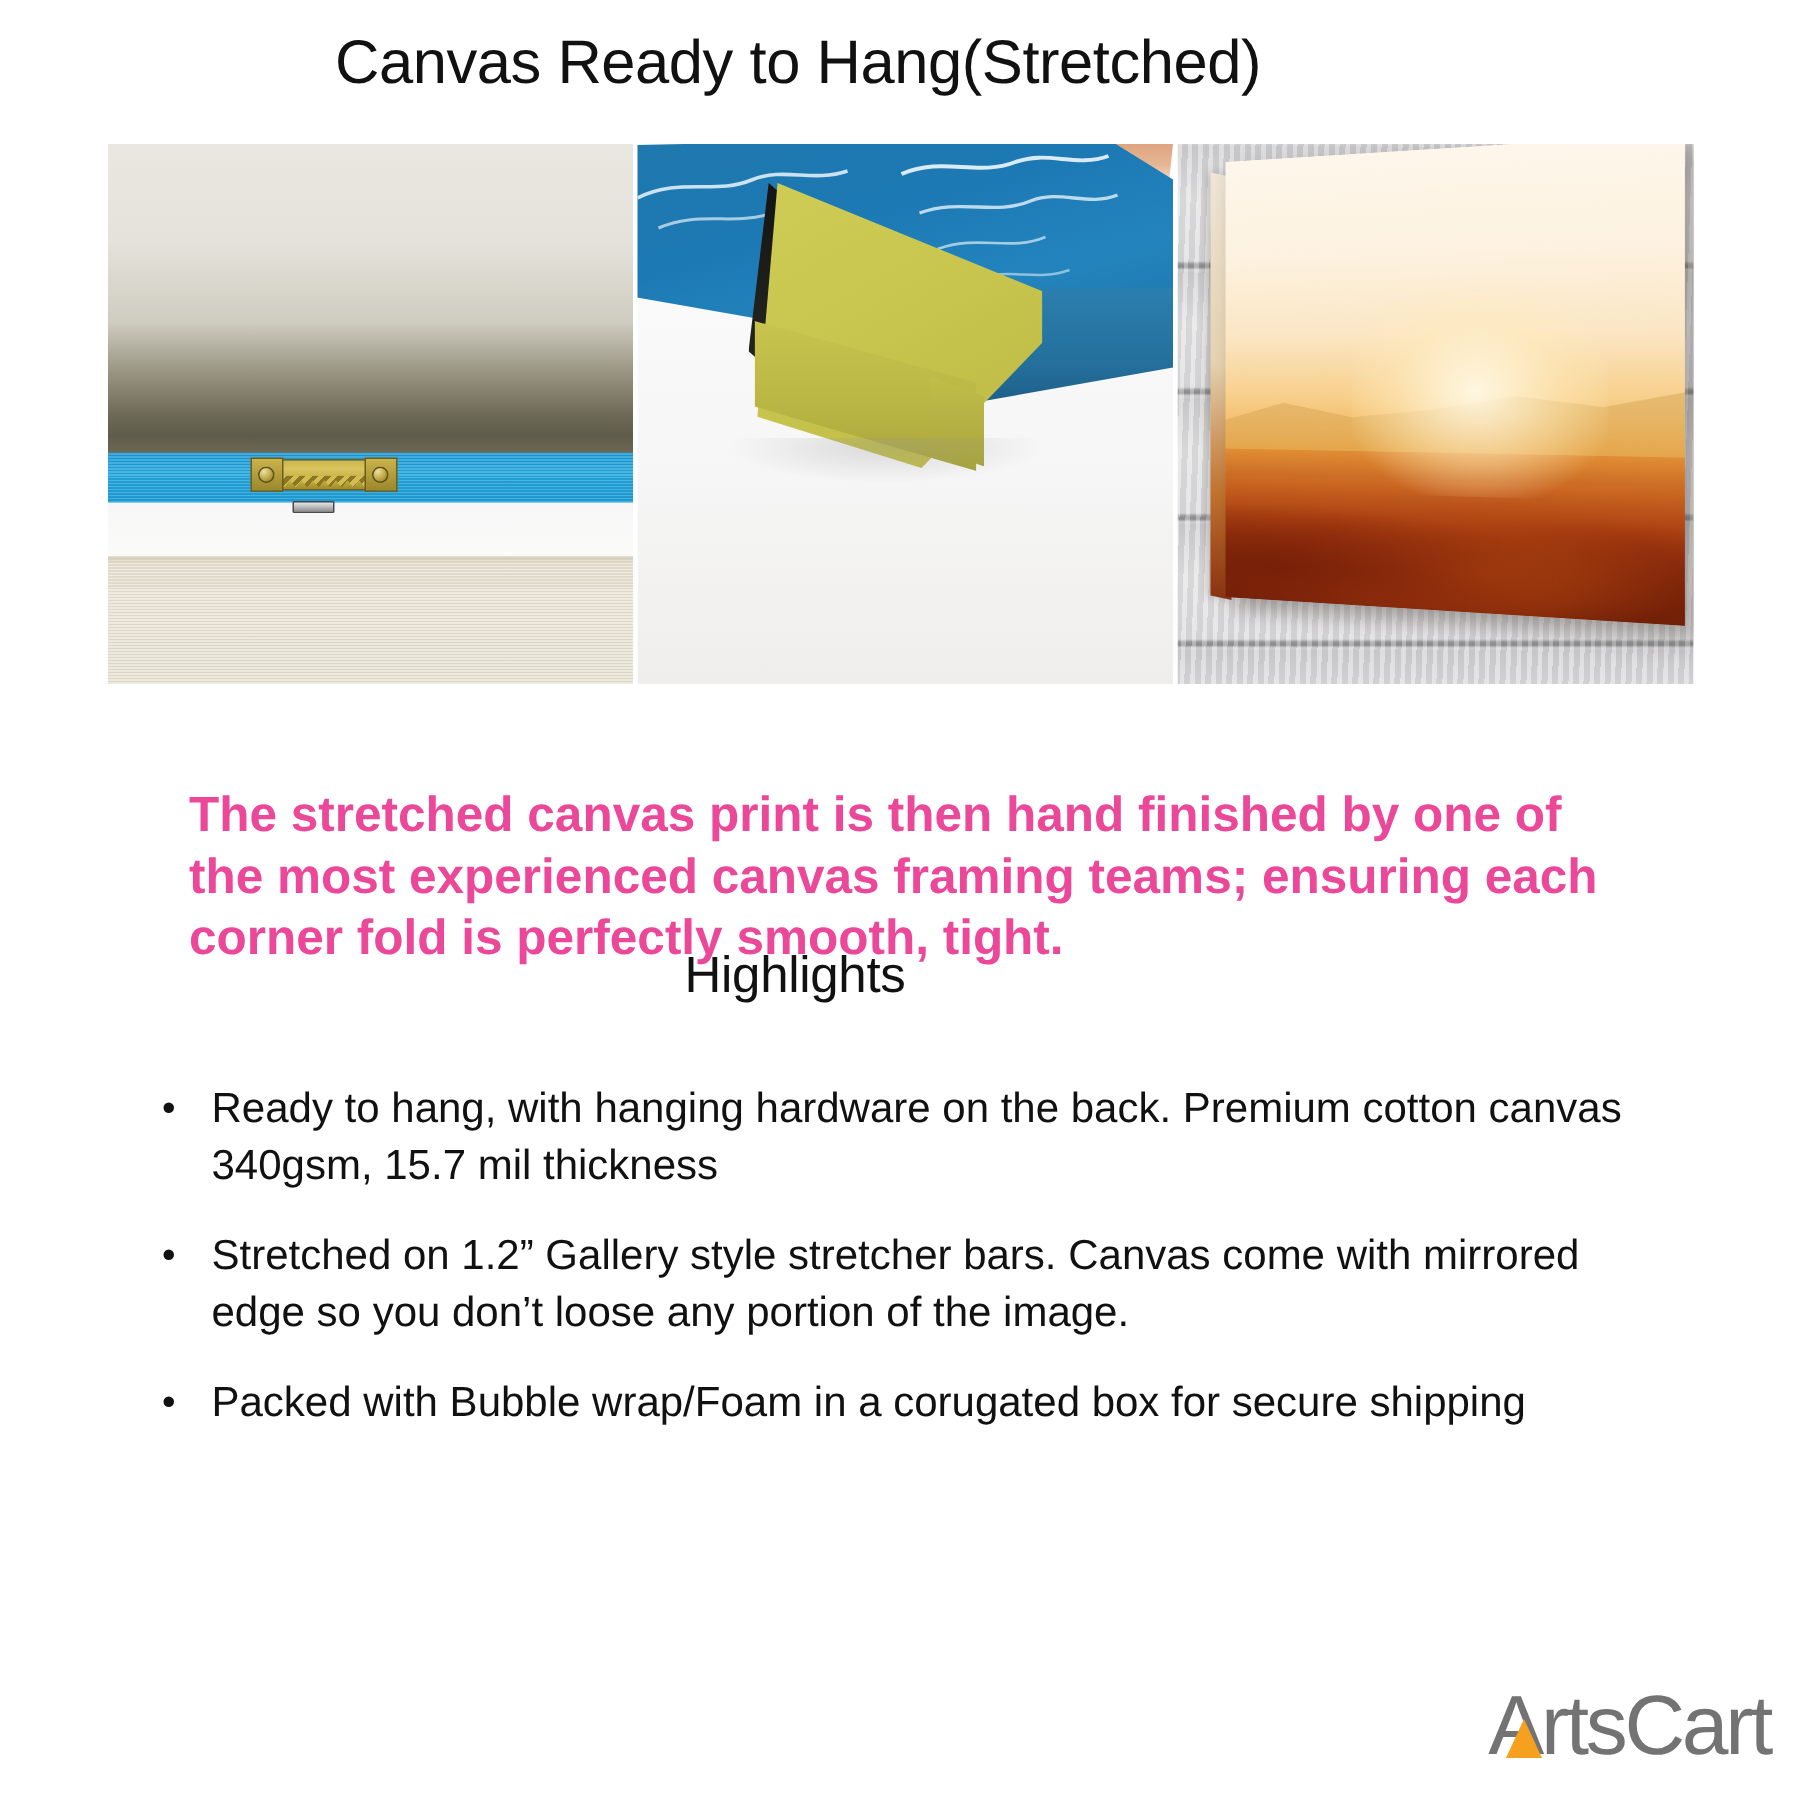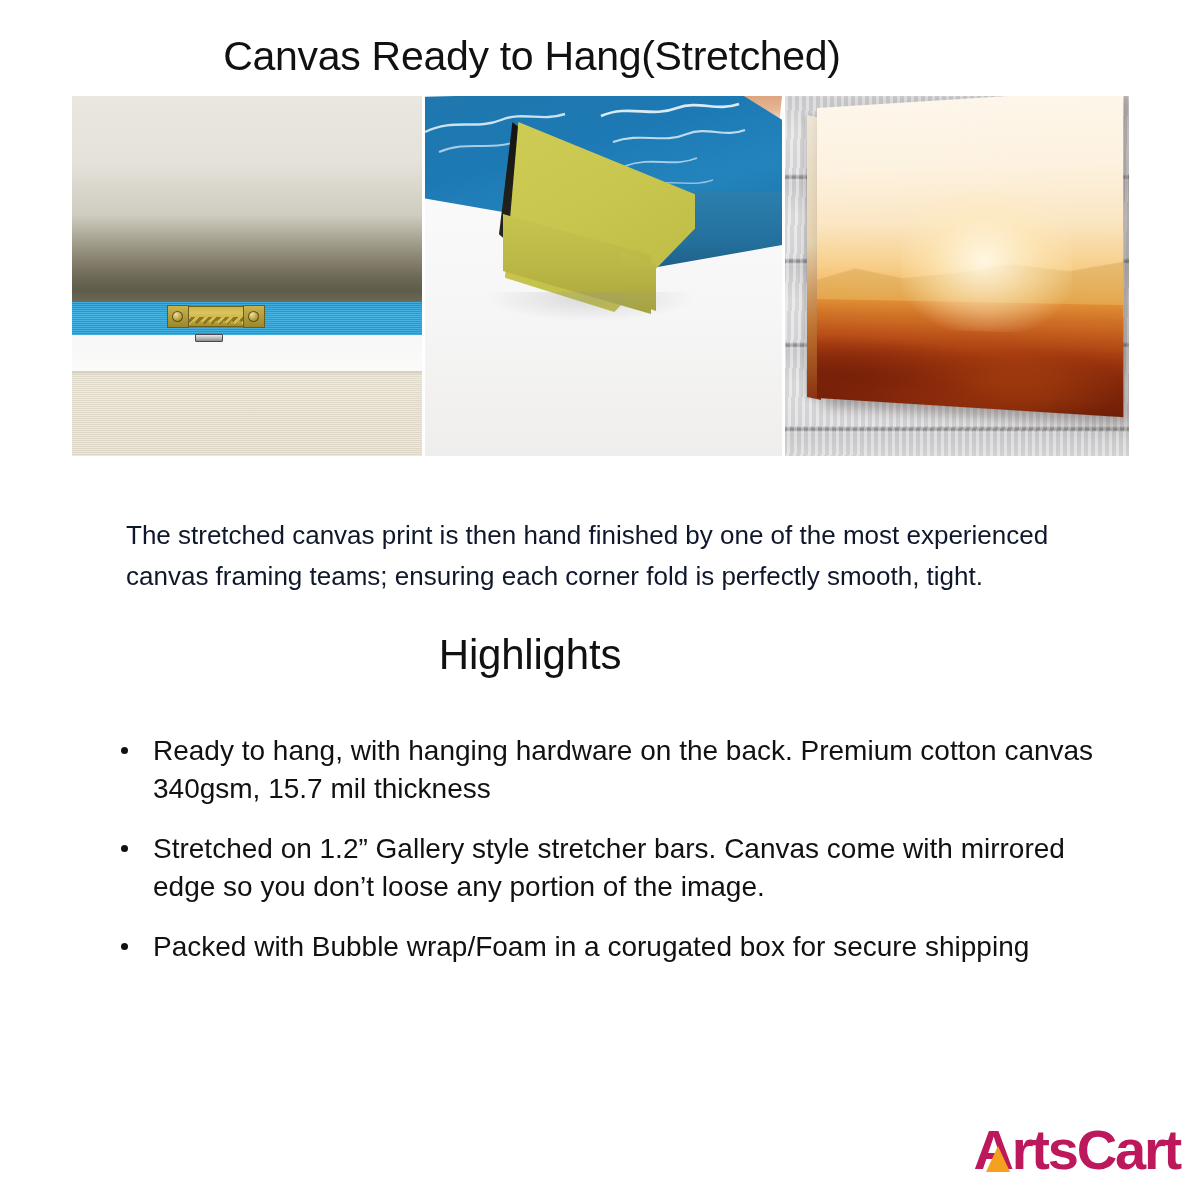--- a/index.html
+++ b/index.html
@@ -14,21 +14,21 @@
     position: relative;
     overflow: hidden;
     font-family: "Liberation Sans", sans-serif;
     color: #0d0d0d;
     -webkit-font-smoothing: antialiased;
   }
 
   
   .page-title {
     position: absolute;
-    top: 33px;
+    top: 18px;
     left: 0;
     width: 1064px;
     text-align: center;
     font-family: "Liberation Sans", sans-serif;
     font-size: 41px;
     font-weight: 400;
     letter-spacing: -0.3px;
     color: #111111;
     white-space: nowrap;
   }
@@ -265,46 +265,46 @@
     transform-origin: top right;
     box-shadow: -2px 0 6px rgba(60,50,45,0.25);
   }
 
   
   .intro {
     position: absolute;
     top: 489px;
     left: 126px;
     width: 950px;
-    font-size: 26px;
+    font-size: 33px;
     line-height: 41px;
-    font-weight: 400;
-    color: #0f172a;
+    font-weight: 700;
+    color: #ec4899;
   }
 
   
   .highlights-heading {
     position: absolute;
     top: 631px;
     left: 0;
     width: 1060px;
     text-align: center;
-    font-size: 42px;
+    font-size: 34px;
     font-weight: 400;
     letter-spacing: -0.2px;
     color: #111111;
   }
 
   
   .highlights-list {
     position: absolute;
     top: 720px;
     left: 104px;
     width: 1010px;
-    margin: 12px;
+    margin: 0;
     padding: 0;
     list-style: none;
   }
   .highlight-item {
     position: relative;
     padding-left: 37px;
     margin-bottom: 22px;
     font-size: 28px;
     line-height: 38px;
     color: #111111;
@@ -323,23 +323,23 @@
   .brand-logo {
     position: absolute;
     right: 20px;
     bottom: 22px;
     display: flex;
     align-items: center;
   }
   .brand-logo .logo-wordmark {
     position: relative;
     font-size: 56px;
-    font-weight: bold;
+    font-weight: normal;
     letter-spacing: -2.2px;
-    color: #be185d;
+    color: #737373;
     line-height: 1;
   }
   .logo-triangle {
     position: absolute;
     left: 12px;
     bottom: 6px;
     width: 0; height: 0;
     border-left: 12px solid transparent;
     border-right: 12px solid transparent;
     border-bottom: 26px solid #f5a01e;

